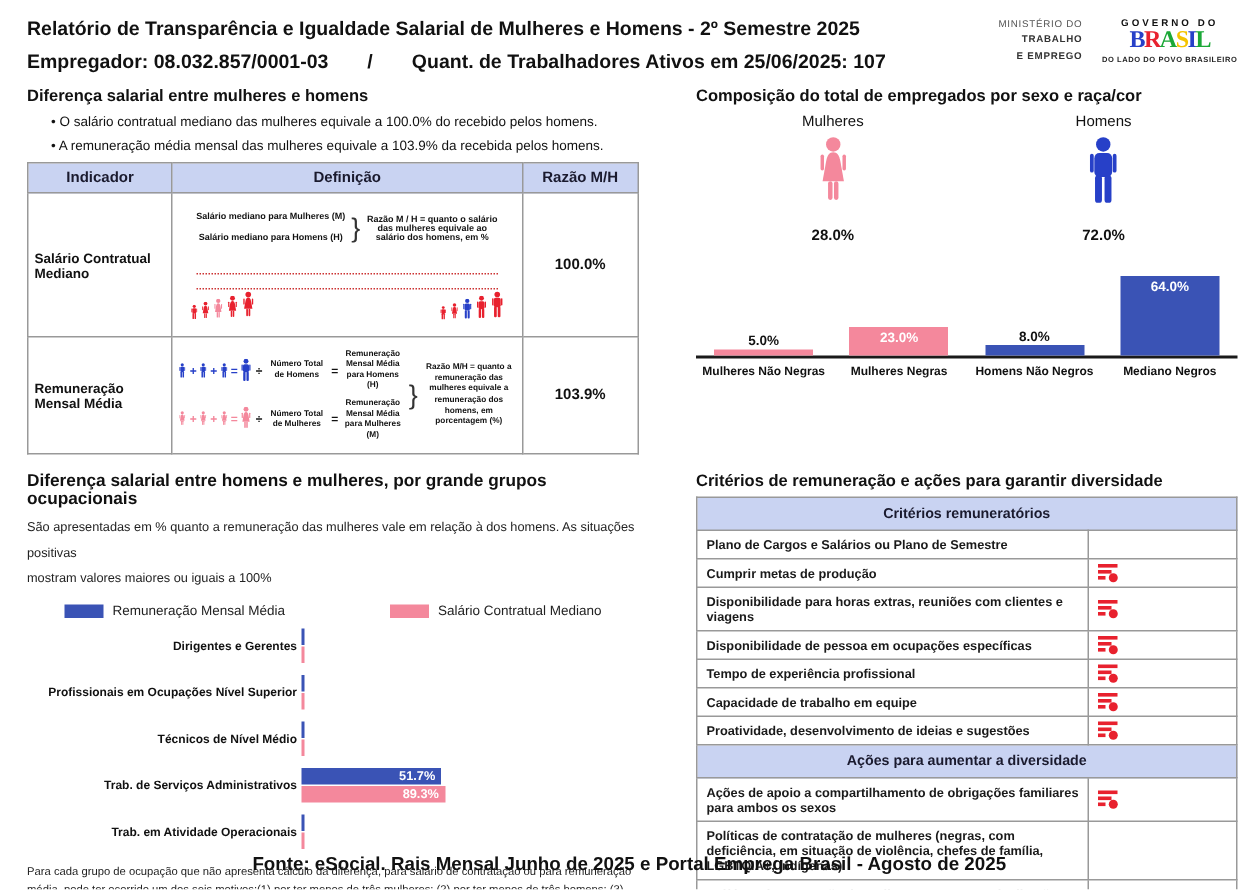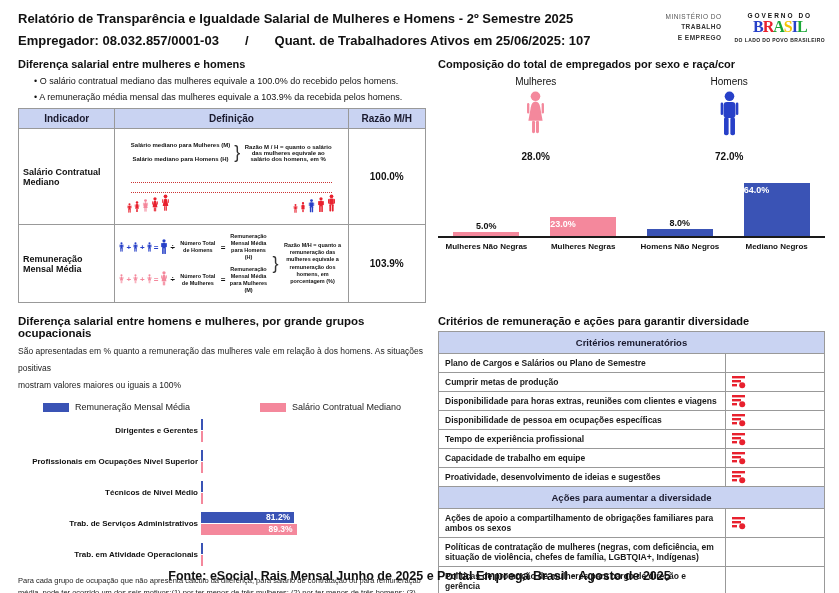--- a/index.html
+++ b/index.html
@@ -15,21 +15,21 @@
   .ministry{font-size:6.5px;color:#555;text-align:right;letter-spacing:.5px;line-height:1.6;}
   .ministry .b{font-weight:bold;color:#333;}
   .gov{text-align:center;}
   .gov-top{font-size:6.5px;font-weight:bold;letter-spacing:2px;color:#111;}
   .gov-word{font-size:16px;font-weight:bold;letter-spacing:-1px;line-height:1;font-family:Liberation Serif, serif;}
   .gov-word .l1{color:#2740C8}.gov-word .l2{color:#E8212E}.gov-word .l3{color:#1BA837}
   .gov-word .l4{color:#F5C400}.gov-word .l5{color:#2740C8}.gov-word .l6{color:#1BA837}
   .gov-bottom{font-size:5px;font-weight:bold;letter-spacing:.4px;color:#222;margin-top:2px;}
 
   
-  .cols{display:flex;padding:0 14px 0 18px;gap:12px;}
+  .cols{display:flex;padding:0 14px 0 18px;gap:38px;}
   .col-l{width:408px;flex:none;}
   .col-r{flex:1;min-width:0;}
   .sec-title{font-size:11px;font-weight:bold;margin:10px 0 4px;}
 
   
   .bullets{margin-left:16px;}
   .bullet{font-size:9px;margin:6px 0;}
   .bullet::before{content:"• ";}
 
   
@@ -60,21 +60,21 @@
   
   .figs{display:flex;justify-content:space-around;margin-top:6px;}
   .fig{text-align:center;}
   .fig-label{font-size:10px;font-weight:normal;margin-bottom:4px;}
   .fig-pct{font-size:10px;font-weight:bold;margin-top:6px;}
   .vchart{margin-top:16px;}
   .vbars{display:flex;align-items:flex-end;height:58px;border-bottom:2px solid #1a1a1a;}
   .vslot{flex:1;display:flex;flex-direction:column;align-items:center;justify-content:flex-end;}
   .vlabel-above{font-size:9px;font-weight:bold;margin-bottom:1px;}
   .vbar{width:66px;position:relative;}
-  .vbar .inlabel{position:absolute;top:2px;left:0;right:0;text-align:left;color:#fff;font-size:9px;font-weight:bold;}
+  .vbar .inlabel{position:absolute;top:2px;left:0;right:0;text-align:center;color:#fff;font-size:9px;font-weight:bold;}
   .vcats{display:flex;}
   .vcat{flex:1;text-align:center;font-size:8px;font-weight:bold;margin-top:4px;}
 
   
   .subtext{font-size:8.5px;line-height:2;color:#222;}
   .legend{display:flex;justify-content:center;gap:70px;margin:8px 0 4px;}
   .leg{display:flex;align-items:center;font-size:9px;color:#222;}
   .swatch{width:26px;height:9px;margin-right:6px;}
   .hchart{margin-top:2px;}
   .hrow{display:flex;align-items:center;margin:6px 0;}
@@ -362,21 +362,21 @@
           <div class="hlabel">Técnicos de Nível Médio</div>
           <div class="hbars">
             <div class="hbar" style="background:#3A53B5"></div>
             <div class="hbar" style="background:#F4889C"></div>
           </div>
         </div>
         <div class="hrow">
           <div class="hlabel">Trab. de Serviços Administrativos</div>
           <div class="hbars">
             <div class="hbar" style="background: rgb(58, 83, 181); width: 93.197px;">
-              <span class="hlab">81.2%</span>
+              <span class="hlab">51.7%</span>
             </div>
             <div class="hbar" style="background: rgb(244, 136, 156); width: 95.551px;">
               <span class="hlab">89.3%</span>
             </div>
           </div>
         </div>
         <div class="hrow">
           <div class="hlabel">Trab. em Atividade Operacionais</div>
           <div class="hbars">
             <div class="hbar" style="background:#3A53B5"></div>

